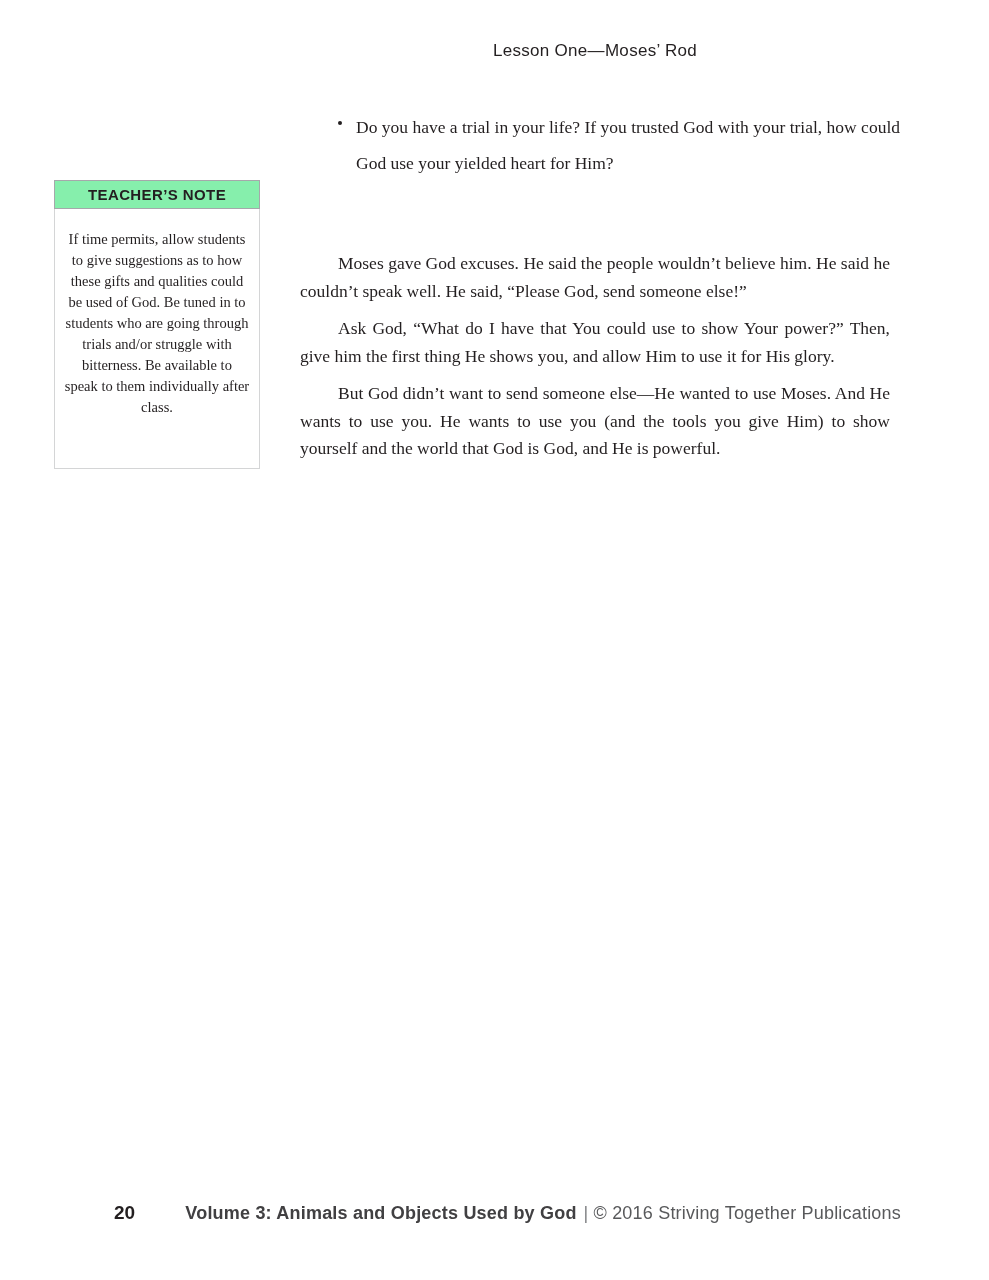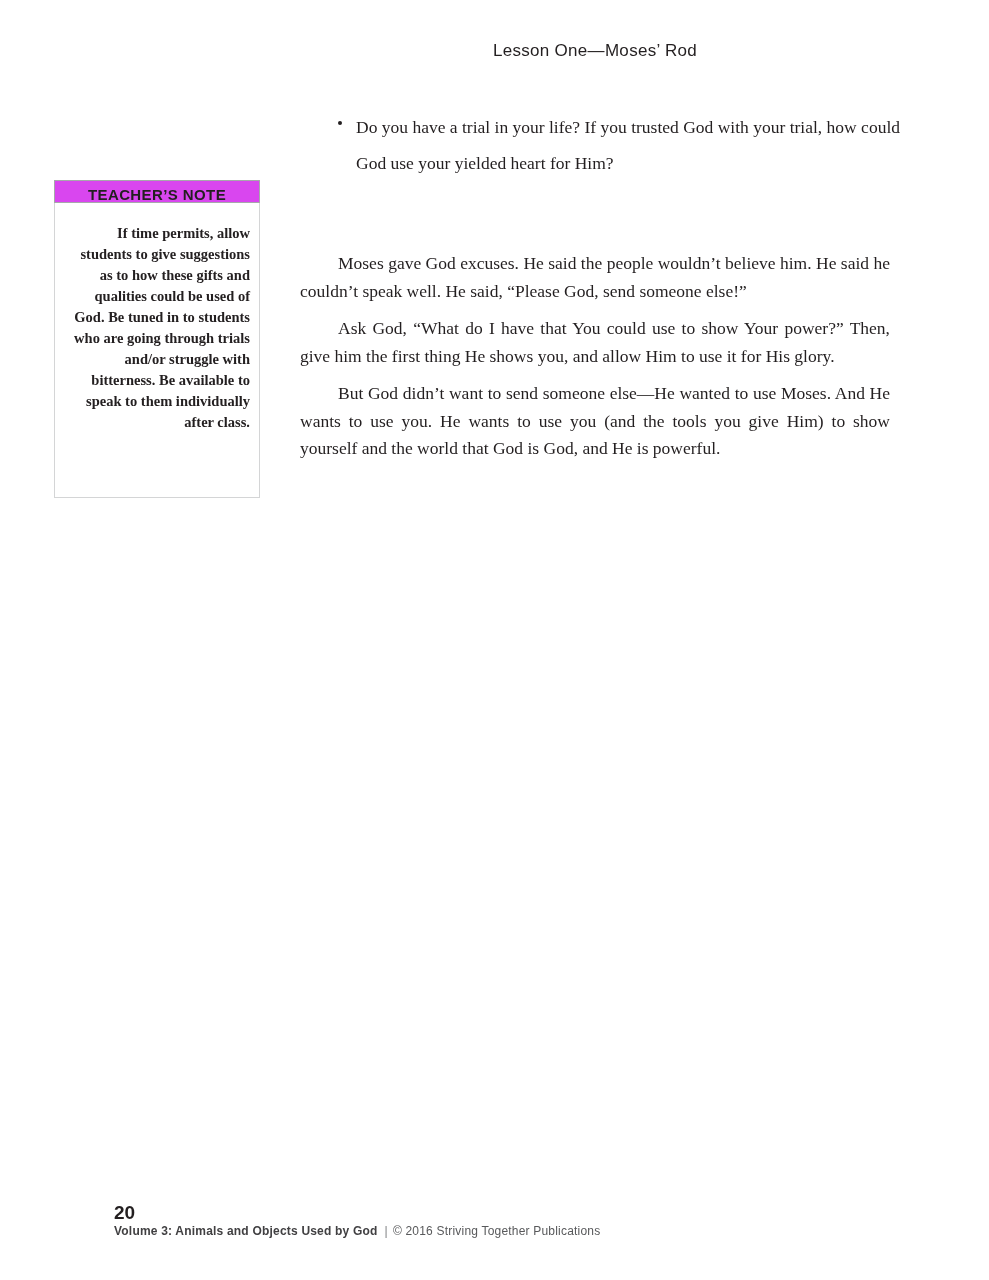--- a/index.html
+++ b/index.html
@@ -80,65 +80,64 @@
 
   
   .teachers-note {
     position: absolute;
     left: 54px;
     top: 180px;
     width: 206px;
   }
   .tn-header {
     box-sizing: border-box;
-    height: 23px;
-    background: #d946ef;
+    height: 29px;
+    background: #86efac;
     border: 1px solid #a6a8ab;
     text-align: center;
     font-family: "Liberation Sans", sans-serif;
     font-weight: bold;
     font-size: 15px;
     letter-spacing: 0.4px;
     line-height: 27px;
     color: #231f20;
   }
   .tn-body {
     box-sizing: border-box;
-    height: 295px;
+    height: 260px;
     border: 1px solid #d4d5d6;
     border-top: none;
     background: #ffffff;
     padding: 20px 9px 0 9px;
-    text-align: right;
+    text-align: center;
     font-family: "Liberation Serif", serif;
-    font-weight: bold;
+    font-weight: normal;
     font-size: 14.5px;
     line-height: 21px;
     color: #231f20;
   }
 
   
   .footer {
     position: absolute;
     left: 114px;
     right: 88px;
     top: 1202px;
     display: flex;
     justify-content: space-between;
     align-items: baseline;
     font-family: "Liberation Sans", sans-serif;
-    flex-direction: column;
   }
   .page-number {
     font-weight: bold;
     font-size: 19px;
     color: #231f20;
   }
   .footer-credits {
-    font-size: 12px;
+    font-size: 18px;
     letter-spacing: 0.2px;
     white-space: nowrap;
   }
   .footer-volume {
     font-weight: bold;
     color: #414042;
   }
   .footer-sep {
     color: #808285;
     padding: 0 5px 0 7px;

